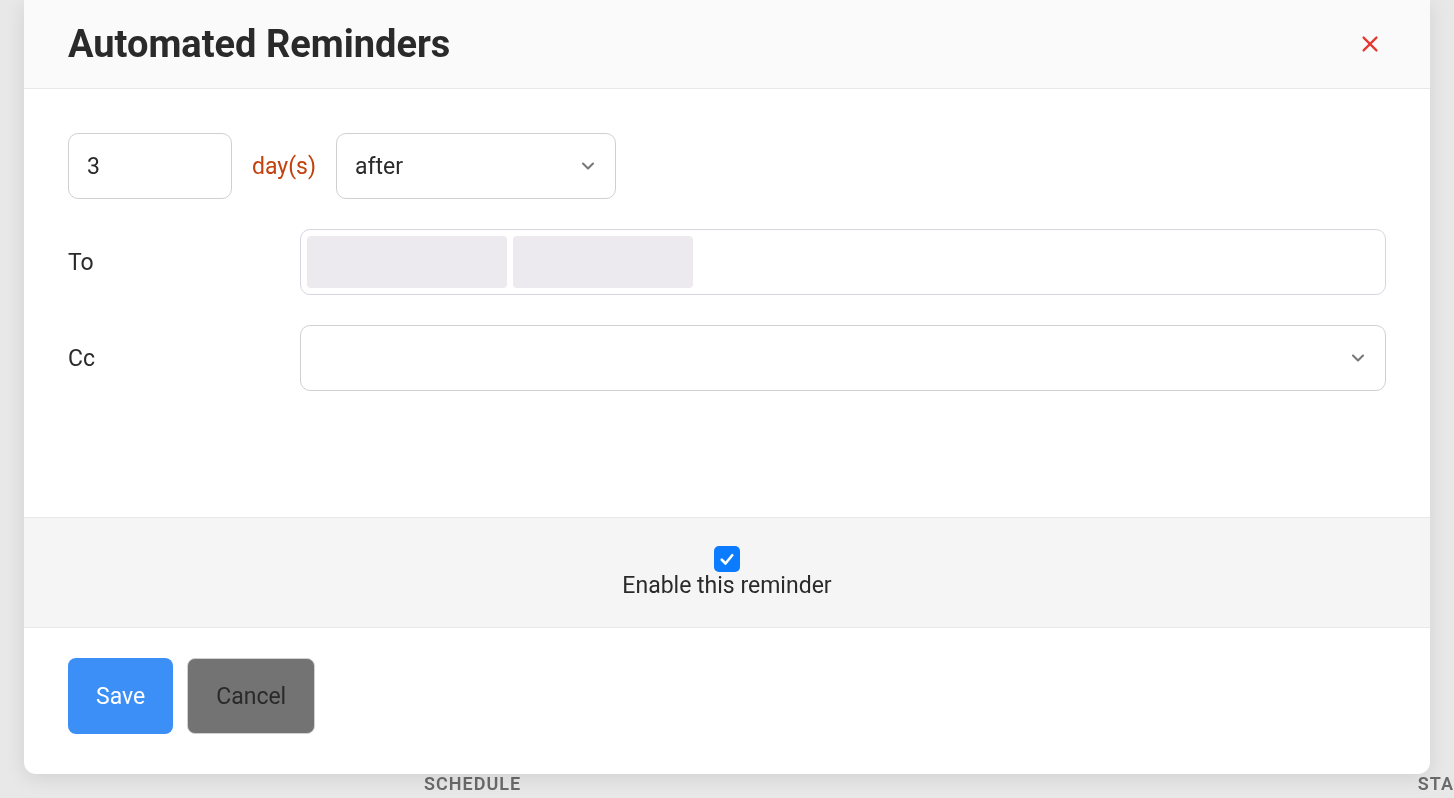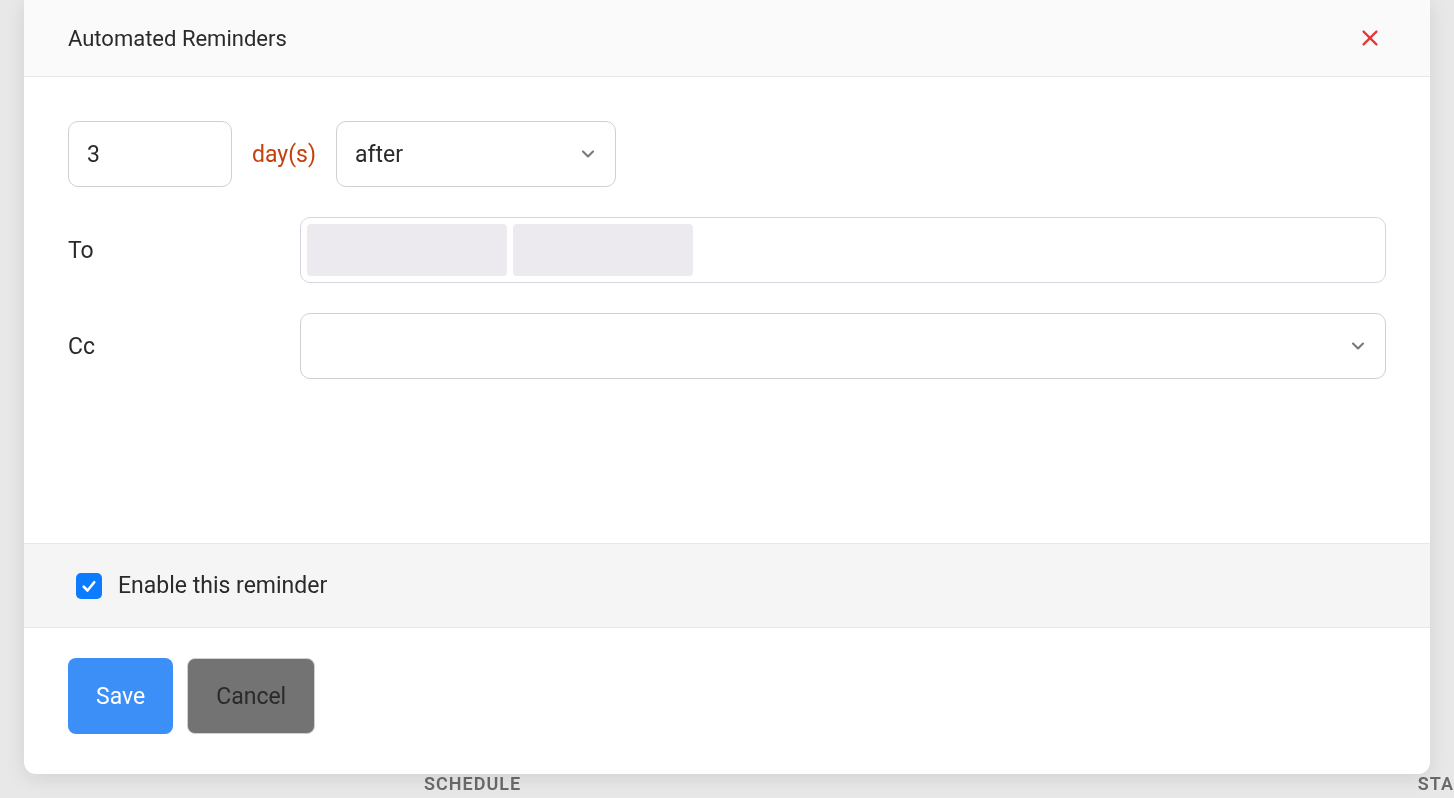--- a/index.html
+++ b/index.html
@@ -29,22 +29,22 @@
     }
     .modal-header {
       display: flex;
       justify-content: space-between;
       align-items: center;
       padding: 22px 44px 22px 44px;
       border-bottom: 1px solid #e8e8e8;
       background: #fafafa;
     }
     .modal-title {
-      font-size: 22px;
-      font-weight: 400;
+      font-size: 38px;
+      font-weight: 700;
       color: #2a2a2a;
       text-align: right;
     }
     .close-btn {
       background: none;
       border: none;
       color: #e53935;
       font-size: 28px;
       cursor: pointer;
       width: 32px;
@@ -156,21 +156,21 @@
       height: 66px;
       position: relative;
     }
     .modal-enable-section {
       background: #f5f5f5;
       border-top: 1px solid #e8e8e8;
       border-bottom: 1px solid #e8e8e8;
       padding: 28px 52px;
       display: flex;
       align-items: center;
-      gap: 16px;
+      flex-direction: column;
     }
     .checkbox {
       width: 26px;
       height: 26px;
       background: #0b7cff;
       border-radius: 5px;
       display: flex;
       align-items: center;
       justify-content: center;
       cursor: pointer;

